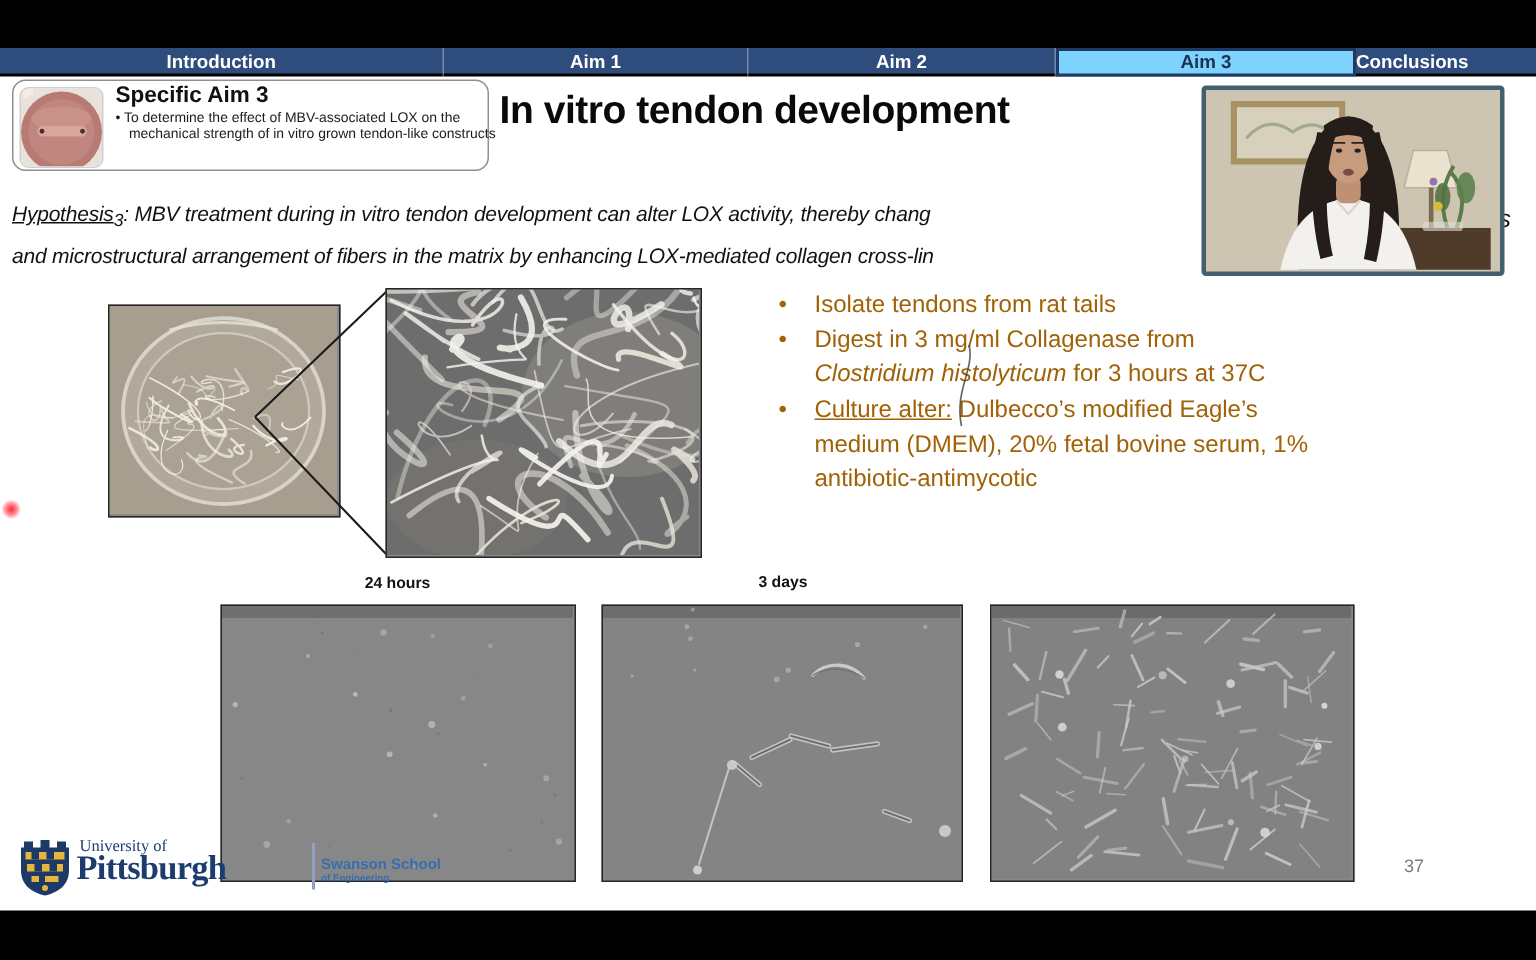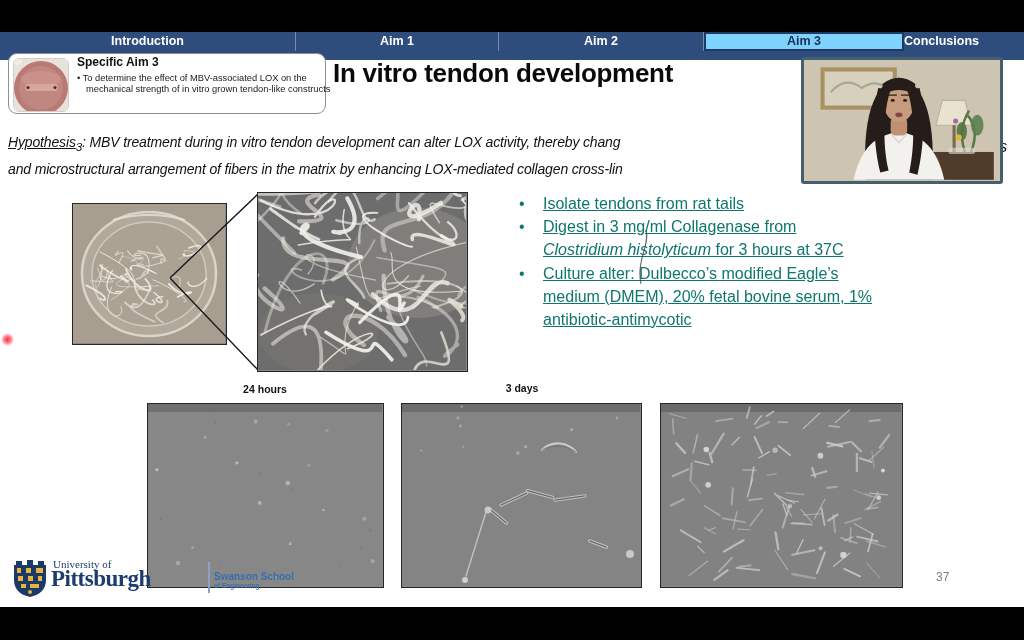--- a/index.html
+++ b/index.html
@@ -2,37 +2,37 @@
 <html><head>
 <meta charset="utf-8">
 <style>
   html,body{margin:0;padding:0;background:#000;}
   .page{position:relative;width:1024px;height:640px;background:#000;overflow:hidden;
         font-family:"Liberation Sans",sans-serif;-webkit-font-smoothing:antialiased;}
   .abs{position:absolute;}
   .bar{position:absolute;left:0;width:1024px;background:#000;}
   .slide{position:absolute;left:0;top:51px;width:1024px;height:556px;background:#ffffff;}
   
-  .navbar{position:absolute;left:0;top:32px;width:1024px;height:28px;background:#2e4d7d;}
+  .navbar{position:absolute;left:0;top:32px;width:1024px;height:17px;background:#2e4d7d;}
   .tab{position:absolute;top:0;height:19px;line-height:19px;text-align:center;color:#fff;
        font-size:12.5px;font-weight:bold;box-sizing:border-box;border-right:1px solid rgba(255,255,255,.35);cursor:pointer;}
   .tab.active{background:#7dd3fc;color:#1c2f55;border:2px solid #1f3864;line-height:15px;}
   
   .aimbox{position:absolute;left:8px;top:53px;width:318px;height:61px;background:#fff;
           border:1.5px solid #8f8f8f;border-radius:9px;box-sizing:border-box;}
   .aimthumb{position:absolute;left:13px;top:58px;width:54px;height:52px;border-radius:6px;overflow:hidden;border:1px solid #cfcfcf;}
-  .aimtitle{position:absolute;left:77px;top:55px;font-size:12px;font-weight:600;color:#111;}
+  .aimtitle{position:absolute;left:77px;top:55px;font-size:15px;font-weight:600;color:#111;}
   .aimbullet{position:absolute;left:77px;top:73px;width:250px;font-size:9.3px;line-height:11px;color:#1a1a1a;padding-left:9px;text-indent:-9px;}
   
   .title{position:absolute;left:333px;top:58px;font-size:26px;font-weight:bold;color:#0a0a0a;letter-spacing:-.3px;white-space:nowrap;}
   .hyp{position:absolute;left:8px;top:131px;font-style:italic;font-size:14px;line-height:22.5px;color:#111;white-space:nowrap;letter-spacing:-.15px;}
   .u{text-decoration:underline;}
   .hyp-tail{position:absolute;left:999px;top:137px;font-style:italic;font-size:16.5px;color:#111;}
   
-  .blist{position:absolute;left:517px;top:192px;width:400px;font-size:16px;line-height:23.2px;color:#0f766e;text-decoration:underline;}
+  .blist{position:absolute;left:517px;top:192px;width:400px;font-size:16px;line-height:23.2px;color:#a16207;}
   .bitem{position:relative;padding-left:26px;}
   .bitem::before{content:"\2022";position:absolute;left:2px;top:0;font-size:16px;}
   .it{font-style:italic;}
   .bline{display:block;}
   
   .imgframe{position:absolute;box-sizing:border-box;border:1.5px solid #262626;overflow:hidden;background:#888;}
   .micro-label{position:absolute;font-size:10.5px;font-weight:bold;color:#111;transform:translateX(-50%);white-space:nowrap;}
   
   .webcam{position:absolute;left:801px;top:57px;width:196px;height:121px;box-sizing:content-box;
           border:3px solid #44606f;border-radius:3px;overflow:hidden;background:#cdc5b2;z-index:6;cursor:pointer;}

